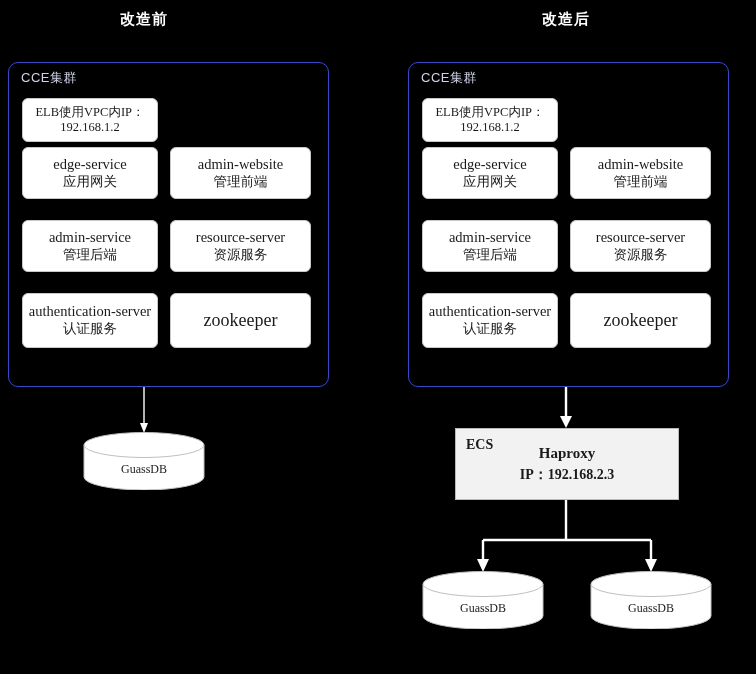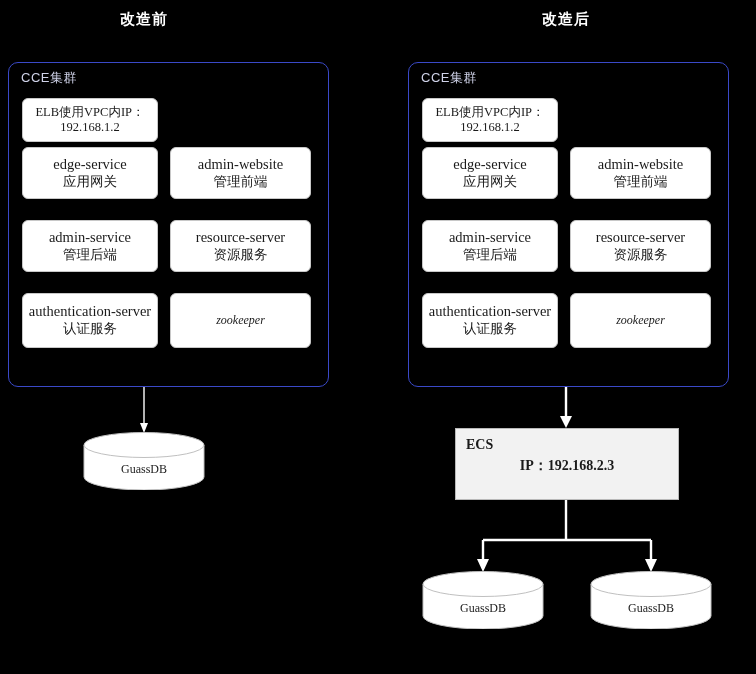--- a/index.html
+++ b/index.html
@@ -65,21 +65,21 @@
     font-size: 14px;
   }
   .wbox .l2 {
     font-family: "Liberation Serif", serif;
     font-size: 13px;
   }
   .elb .l1 { font-size: 12.5px; }
   .elb .l2 { font-size: 12.5px; }
   .svc .l1 { font-size: 14.5px; }
   .svc .l2 { font-size: 13.5px; }
-  .single .l1 { font-size: 12px; font-style: italic; }
+  .single .l1 { font-size: 18px; }
   .ecs {
     position: absolute;
     background: #f2f2f2;
     border: 1px solid #b9b9b9;
     box-sizing: border-box;
     color: #1a1a1a;
     font-weight: bold;
   }
   .ecs .ecs-label {
     position: absolute;
@@ -227,20 +227,21 @@
     <div class="l2">认证服务</div>
   </div>
 
   <div class="wbox single" style="left: 570px; top: 293px; width: 141px; height: 55px;">
     <div class="l1">zookeeper</div>
   </div>
 
   <div class="ecs" style="left: 455px; top: 428px; width: 224px; height: 72px;">
     <div class="ecs-label">ECS</div>
     <div class="ecs-center">
+      <div class="ecs-name">Haproxy</div>
       <div class="ecs-ip">IP：192.168.2.3</div>
     </div>
   </div>
 
   <div class="db" style="left: 422px; top: 571px; width: 122px; height: 58px;">
     <svg width="122" height="58" viewBox="0 0 122 58">
       <path d="M1,13 L1,45 A60,13 0 0 0 121,45 L121,13 Z" fill="#ffffff" stroke="#c0c0c0" stroke-width="1"></path>
       <ellipse cx="61" cy="13" rx="60" ry="12.5" fill="#ffffff" stroke="#c0c0c0" stroke-width="1"></ellipse>
     </svg>
     <div class="db-text">GuassDB</div>

